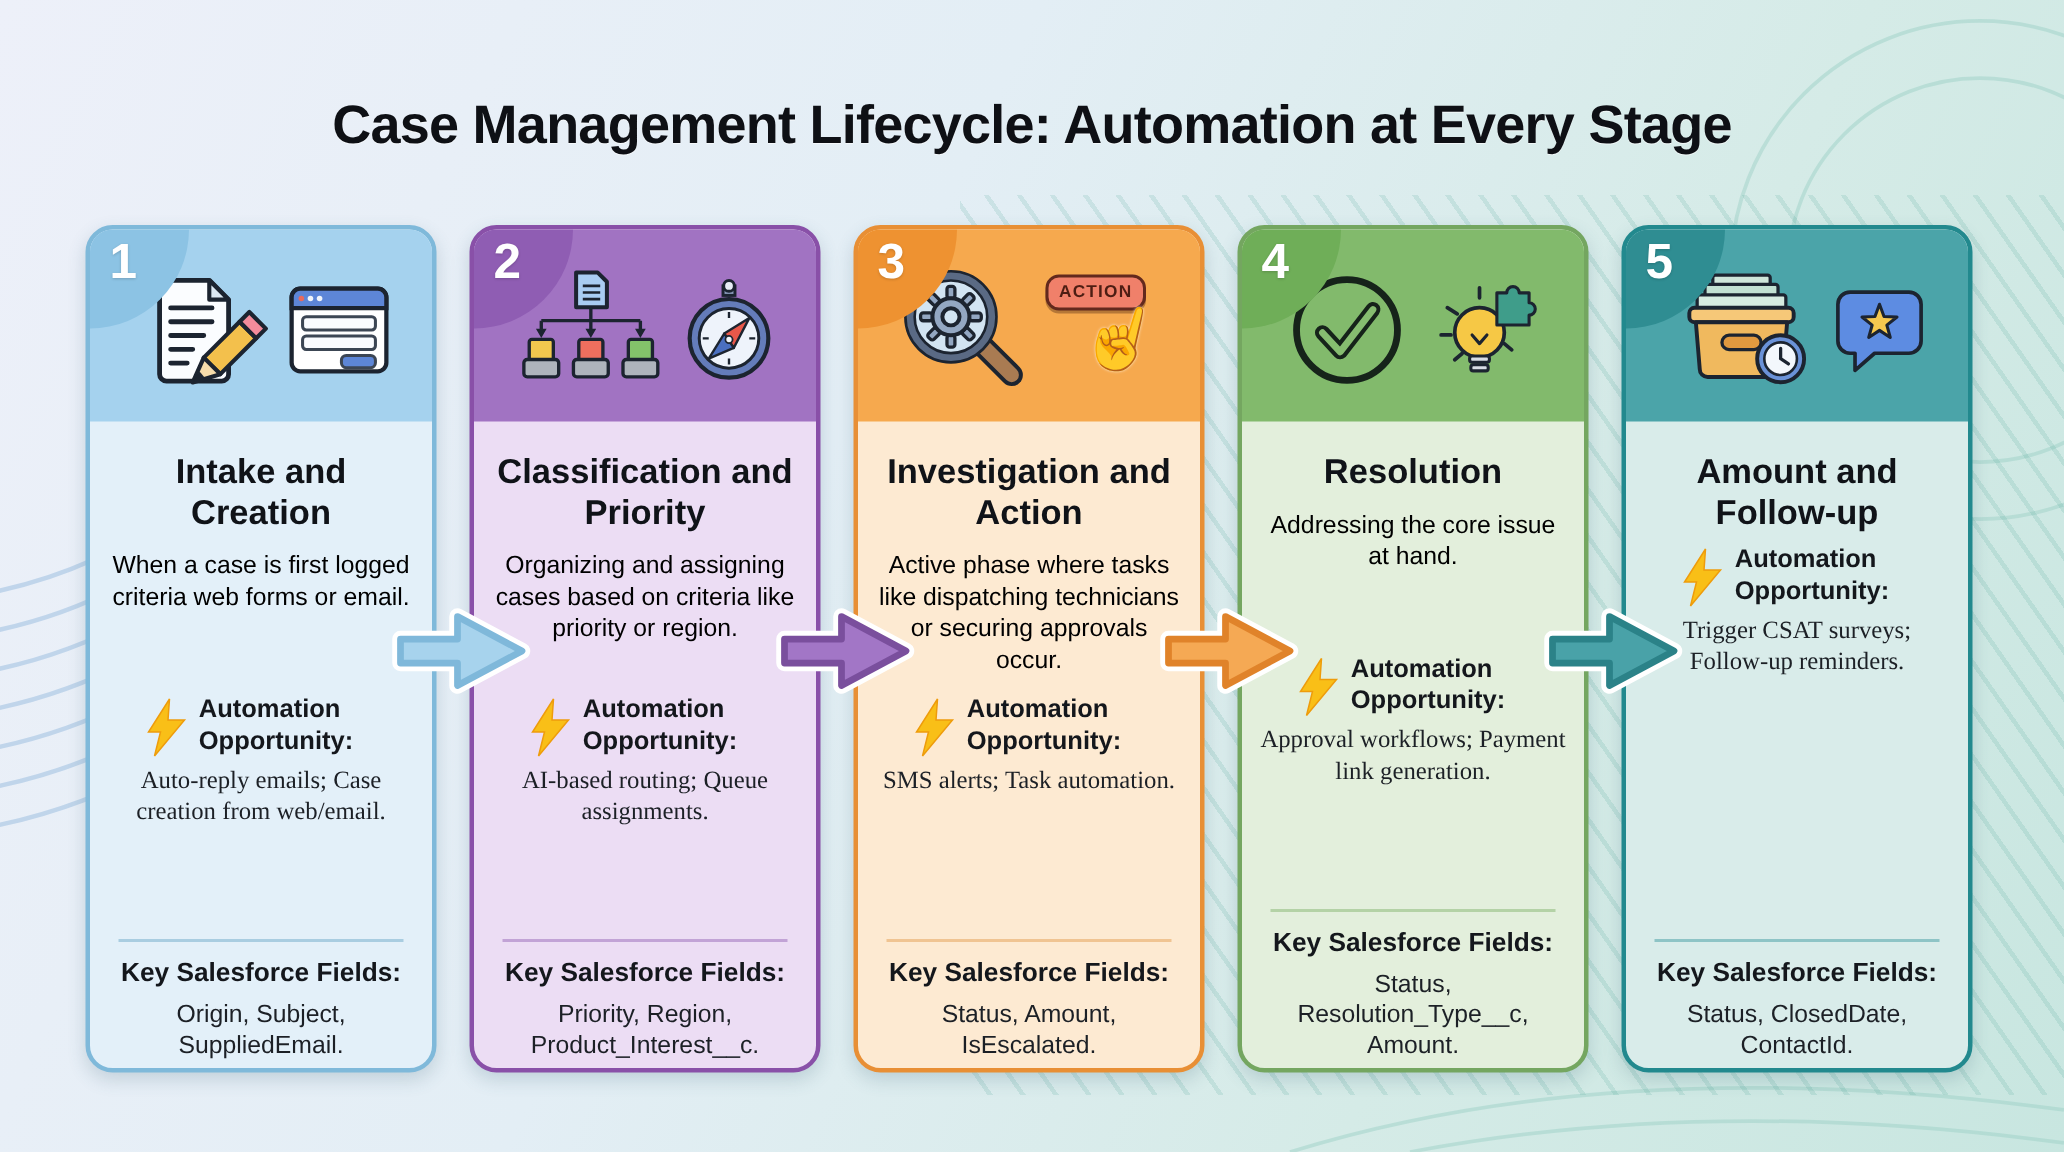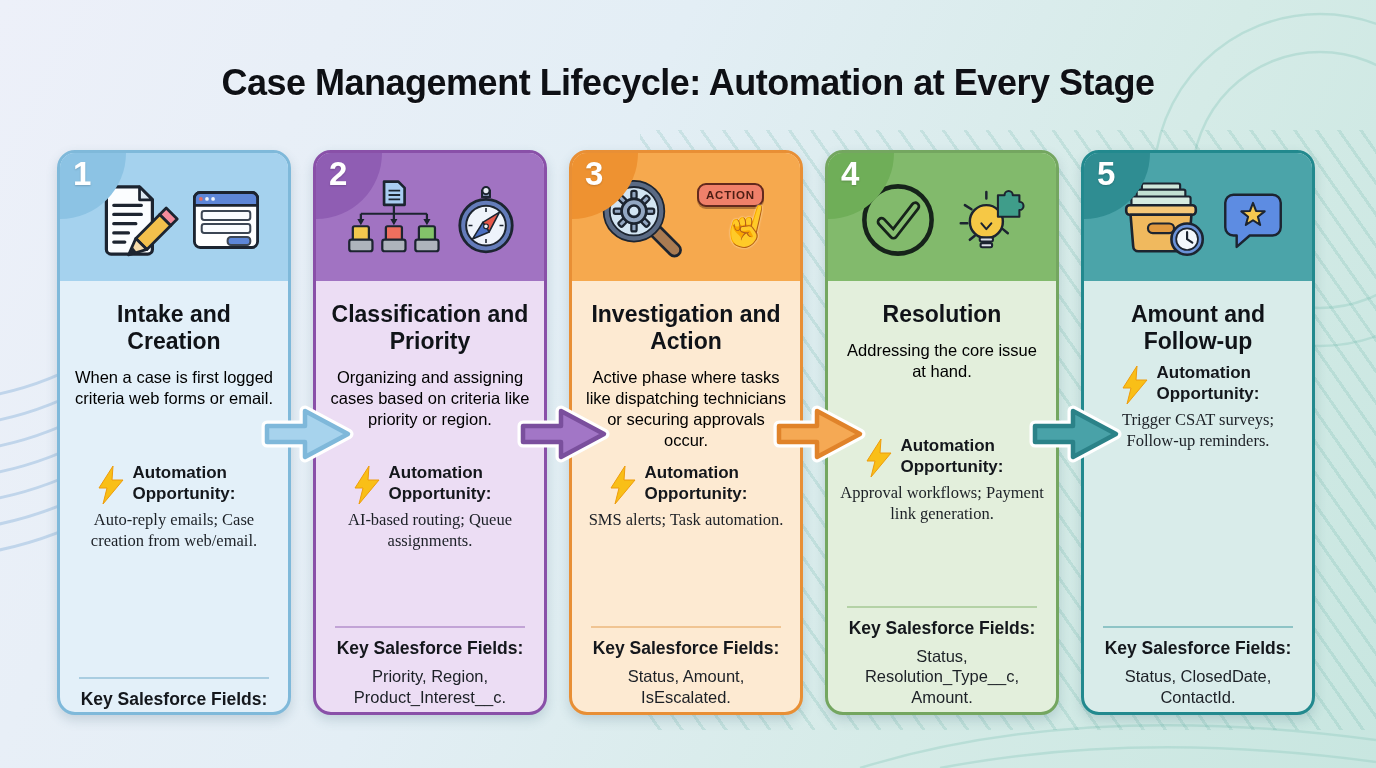--- a/index.html
+++ b/index.html
@@ -112,20 +112,21 @@
         <div class="auto-block">
           <svg class="bolt" width="30" height="40" viewBox="0 0 30 40">
             <polygon points="17,1 3,23 11,23 7,39 27,15 16,15" fill="#f9bf17" stroke="#ee9c0c" stroke-width="1"></polygon>
           </svg>
           <div class="auto-label">Automation Opportunity:</div>
         </div>
         <p class="auto-text">Auto-reply emails; Case creation from web/email.</p>
         <div class="bottom">
           <hr class="divider">
           <div class="fields-label">Key Salesforce Fields:</div>
+          <p class="fields-text">Origin, Subject, SuppliedEmail.</p>
         </div>
       </div>
     </section>
 
     <section class="stage-card" style="--header: #a173c2; --badge: #8f5db3; --body: #ecddf4; --border: #8950a8; --divider: #c2a3d6;">
       <header class="stage-header">
         <div class="stage-badge">
           <span class="stage-num">2</span>
         </div>
         <svg width="100" height="84" viewBox="0 0 112 92">

